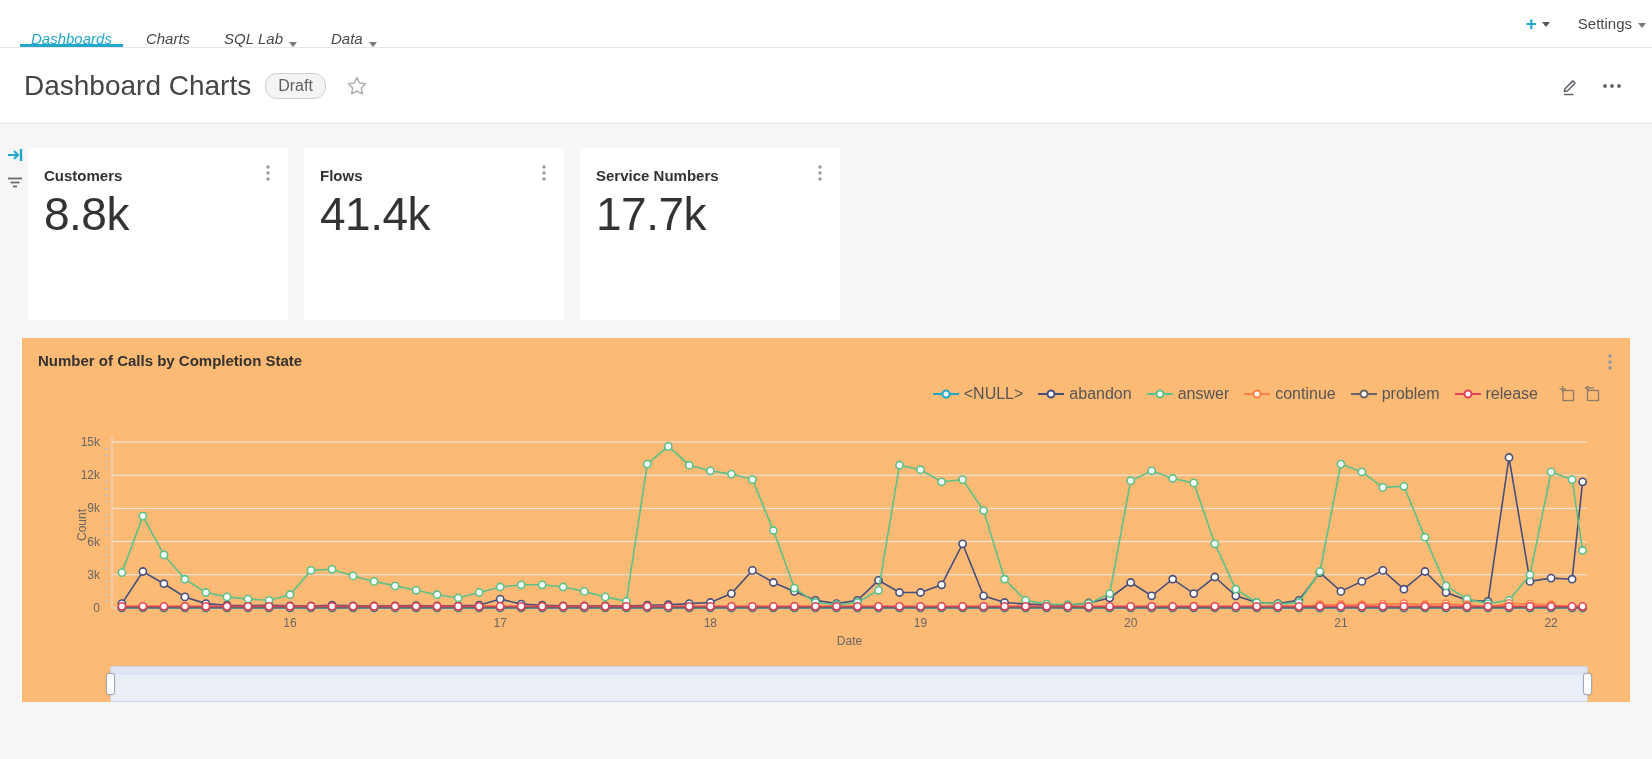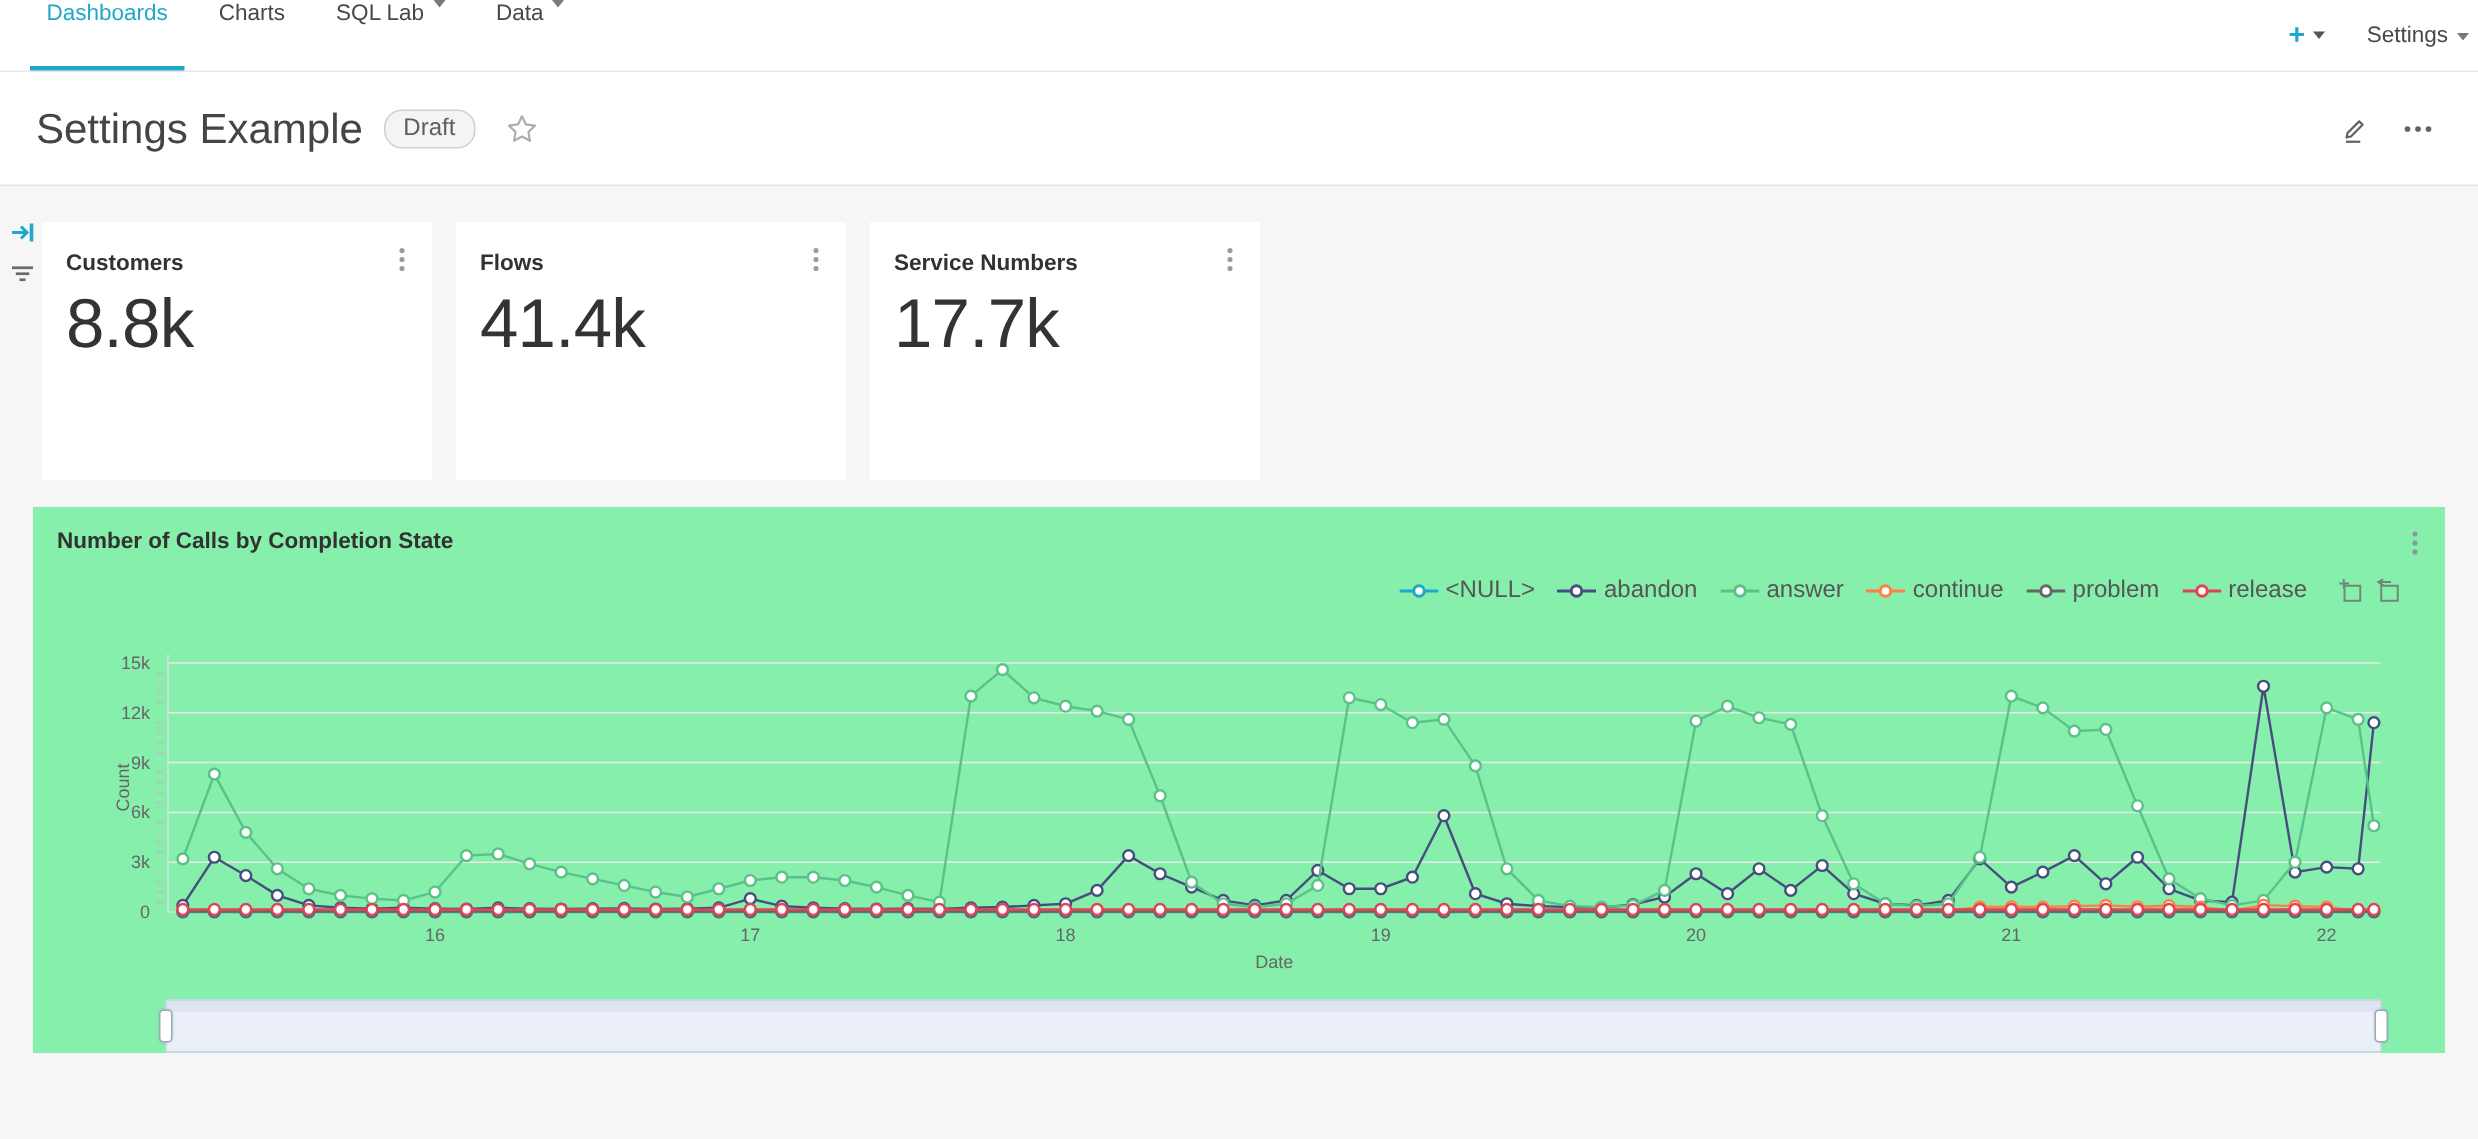--- a/index.html
+++ b/index.html
@@ -5,22 +5,22 @@
   * { margin:0; padding:0; box-sizing:border-box; }
   html,body { width:1652px; height:759px; overflow:hidden; }
   body { font-family:"Liberation Sans", sans-serif; background:#F6F6F6; color:#484848; }
 
   
   .navbar { height:48px; background:#fff; border-bottom:1px solid #E8E8E8;
             display:flex; align-items:stretch; padding-left:14px; }
   .brand { display:flex; align-items:center; gap:8px; margin-right:26px; }
   .brand-text { font-size:19px; font-weight:bold; color:#484848; letter-spacing:.2px; }
   .nav-items { display:flex; align-items:stretch; }
-  .nav-item { display:flex; align-items:flex-start; padding:0 17px; font-size:15px;
-              color:#484848; cursor:pointer; position:relative; }
+  .nav-item { display:flex; align-items:flex-end; padding:0 17px; font-size:15px;
+              color:#484848; cursor:pointer; position:relative;font-style:italic; }
   .nav-item.active { color:#20A7C9; }
   .nav-item.active::before { content:""; position:absolute; left:6px; right:6px; bottom:0;
               height:3px; background:#20A7C9; }
   .caret::after { content:""; display:inline-block; margin-left:6px; vertical-align:middle;
               border-left:4px solid transparent; border-right:4px solid transparent;
               border-top:5px solid #7a7a7a; }
   .nav-right { margin-left:auto; display:flex; align-items:center; gap:28px; padding-right:6px; }
   .plus-btn { color:#20A7C9; font-size:19px; font-weight:bold; cursor:pointer; }
   .plus-btn::after { border-top-color:#555; margin-left:5px; }
   .settings-btn { font-size:15px; color:#484848; cursor:pointer; white-space:nowrap; }
@@ -40,21 +40,21 @@
   .filter-rail { position:absolute; left:3px; top:22px; width:24px; display:flex;
                  flex-direction:column; align-items:center; gap:12px; }
 
   .cards-row { display:flex; gap:16px; margin-left:28px; }
   .metric-card { width:260px; height:172px; background:#fff; padding:15px 16px; }
   .card-head { display:flex; justify-content:space-between; align-items:center; }
   .card-title { font-size:15px; font-weight:bold; color:#323232; }
   .kebab { cursor:pointer; padding:2px; }
   .metric-value { font-size:46px; color:#333; letter-spacing:-.5px; }
 
-  .chart-card { margin:18px 22px 0 22px; width:1608px; background:#86efac; padding-top:14px; }
+  .chart-card { margin:18px 22px 0 22px; width:1608px; background:#fdba74; padding-top:14px; }
   .chart-header { display:flex; justify-content:space-between; align-items:flex-start;
                   padding:0 16px; height:24px; margin-bottom:6px; }
   .chart-title { font-size:15px; font-weight:bold; color:#323232; }
   .legend-row { display:flex; justify-content:flex-end; align-items:center; gap:15px;
                 height:24px; padding-right:30px; }
   .legend-item { display:flex; align-items:center; gap:5px; cursor:pointer; }
   .legend-label { font-size:16px; color:#565656; }
   .toolbox { display:flex; gap:9px; margin-left:6px; }
   .toolbox .icon-btn { opacity:.75; }
 
@@ -86,21 +86,21 @@
         <span>Data</span>
       </div>
   </div>
   <div class="nav-right">
     <span class="plus-btn caret">+</span>
     <span class="settings-btn caret">Settings</span>
   </div>
 </div>
 
 <div class="title-bar">
-  <span class="page-title">Settings Example</span>
+  <span class="page-title">Dashboard Charts</span>
   <span class="draft-badge">Draft</span>
   <span class="fav-star">
     <svg width="22" height="22" viewBox="0 0 24 24">
       <path d="M12 2.8 L14.9 8.7 21.4 9.6 16.7 14.1 17.8 20.6 12 17.5 6.2 20.6 7.3 14.1 2.6 9.6 9.1 8.7 Z" fill="none" stroke="#ADADAD" stroke-width="1.6" stroke-linejoin="round"></path>
     </svg>
   </span>
   <div class="title-actions">
     <span class="icon-btn">
       <svg width="20" height="20" viewBox="0 0 20 20">
         <path d="M5 12.7 L12.8 4.9 L15.1 7.2 L7.3 15 L4.4 15.6 Z" fill="none" stroke="#5f6368" stroke-width="1.5" stroke-linejoin="round"></path>

